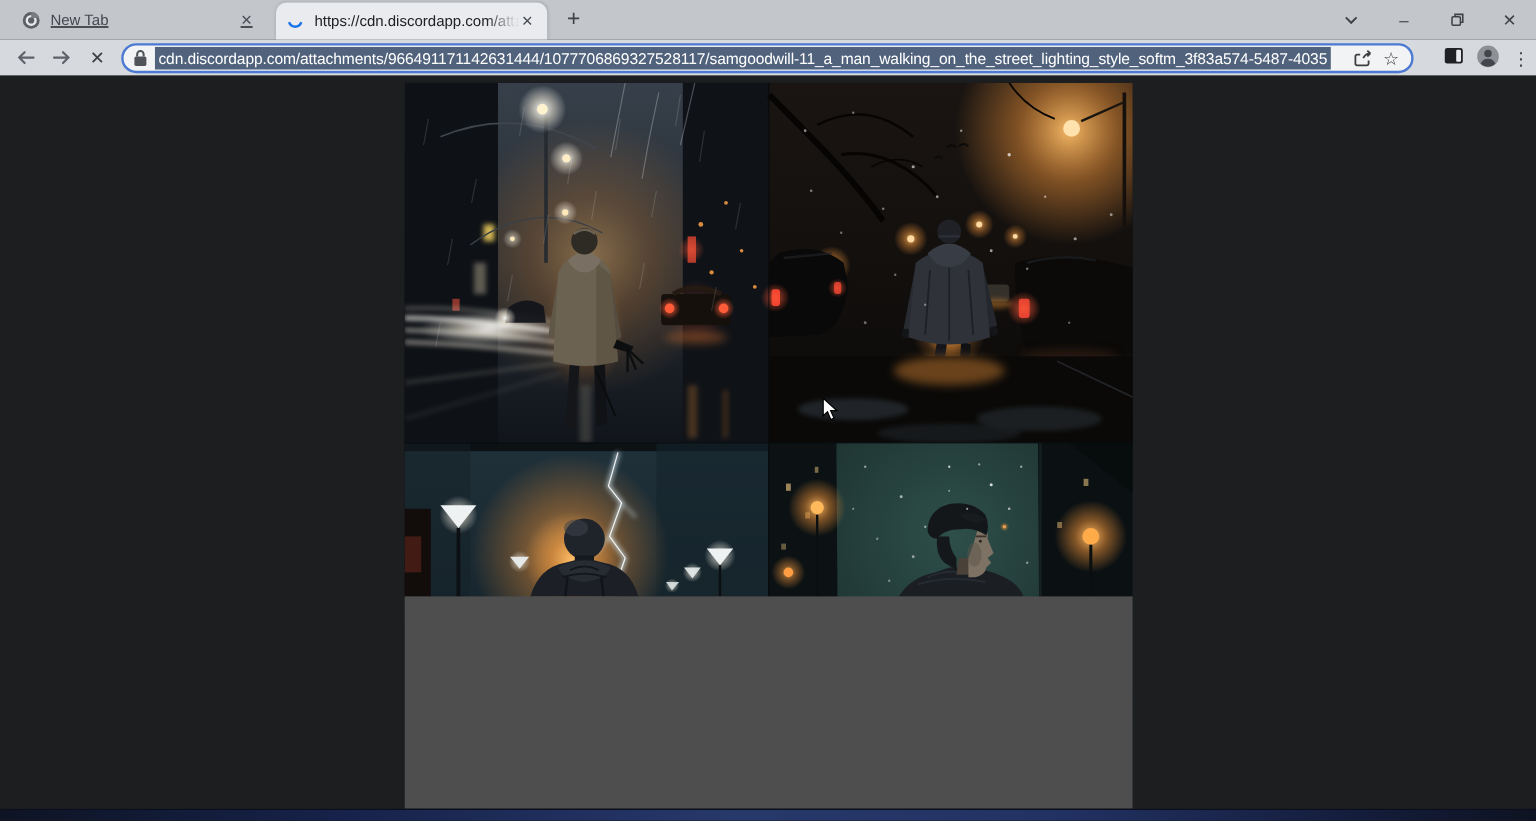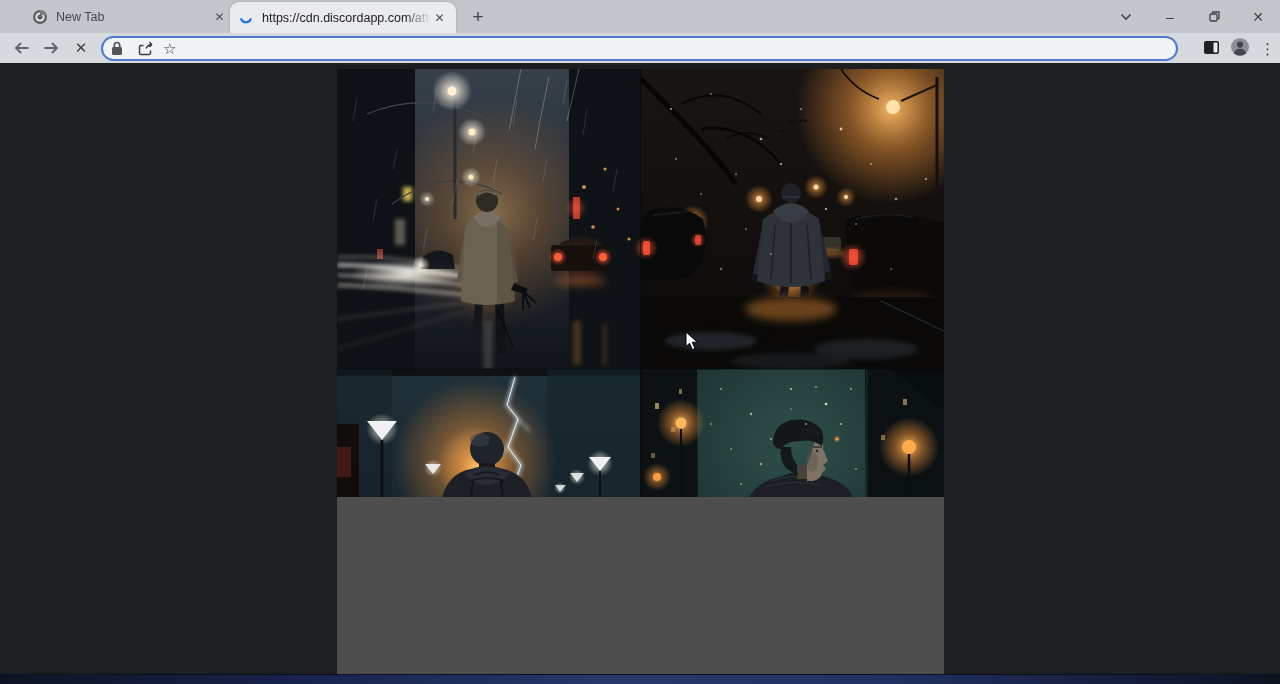--- a/index.html
+++ b/index.html
@@ -2,21 +2,21 @@
 <html><head>
 <meta charset="utf-8">
 <style>
   html,body{margin:0;padding:0;width:1280px;height:684px;overflow:hidden;
     font-family:"Liberation Sans",sans-serif;background:#1d1e20;position:relative;}
   *{box-sizing:border-box;}
 
   
   .titlebar{position:absolute;left:0;top:0;width:1280px;height:33px;background:#c3c7cc;}
   .tab{position:absolute;top:0;height:33px;display:flex;align-items:center;}
-  .tab-inactive{left:24px;width:212px;padding:16px 8px;}
+  .tab-inactive{left:10px;width:212px;padding:16px 8px;text-decoration:underline;}
   .tab-inactive .tab-title{color:#44484d;font-size:12.5px;flex:1;margin-left:8px;
     white-space:nowrap;overflow:hidden;}
   .tab-active{left:230px;width:226px;top:2px;height:31px;background:#e9ebee;
     border-radius:9px 9px 0 0;padding:0 8px;box-shadow:0 0 3px rgba(0,0,0,.18);}
   .tab-active .tab-title{color:#202124;font-size:12.5px;flex:1;margin-left:8px;
     white-space:nowrap;overflow:hidden;position:relative;}
   .title-fade{position:absolute;right:0;top:0;width:26px;height:100%;
     background:linear-gradient(90deg,rgba(233,235,238,0),#e9ebee);}
   .tab-close{width:17px;height:17px;border-radius:50%;display:flex;align-items:center;
     justify-content:center;color:#4c5055;font-size:12px;line-height:1;cursor:default;}
@@ -116,20 +116,23 @@
       </svg>
   </div>
   <div class="nav-btn stop-btn">✕</div>
 
   <div class="omnibox">
     <span class="lock-wrap">
       <svg width="12" height="15" viewBox="0 0 12 15">
         <rect x="1" y="6" width="10" height="8" rx="1.4" fill="#50545a"></rect>
         <path d="M3.3 6 V4.2 A2.7 2.7 0 0 1 8.7 4.2 V6" stroke="#50545a" stroke-width="1.7" fill="none"></path>
       </svg>
+    </span>
+    <span class="url-wrap">
+      <span class="url-sel">cdn.discordapp.com/attachments/966491171142631444/1077706869327528117/samgoodwill-11_a_man_walking_on_the_street_lighting_style_softm_3f83a574-5487-4035</span>
     </span>
     <span class="omni-icon">
       <svg width="16" height="15" viewBox="0 0 16 15">
         <path d="M5.5 4.5 H3 A1.5 1.5 0 0 0 1.5 6 V12 A1.5 1.5 0 0 0 3 13.5 H11 A1.5 1.5 0 0 0 12.5 12 V9.5" stroke="#3c4043" stroke-width="1.5" fill="none"></path>
         <path d="M8 7.5 C9.5 4.5 11.5 3.5 14 3.5 M14 3.5 L11.4 1.2 M14 3.5 L11.4 6" stroke="#3c4043" stroke-width="1.5" fill="none"></path>
       </svg>
     </span>
     <span class="omni-icon star-glyph">☆</span>
   </div>
 

